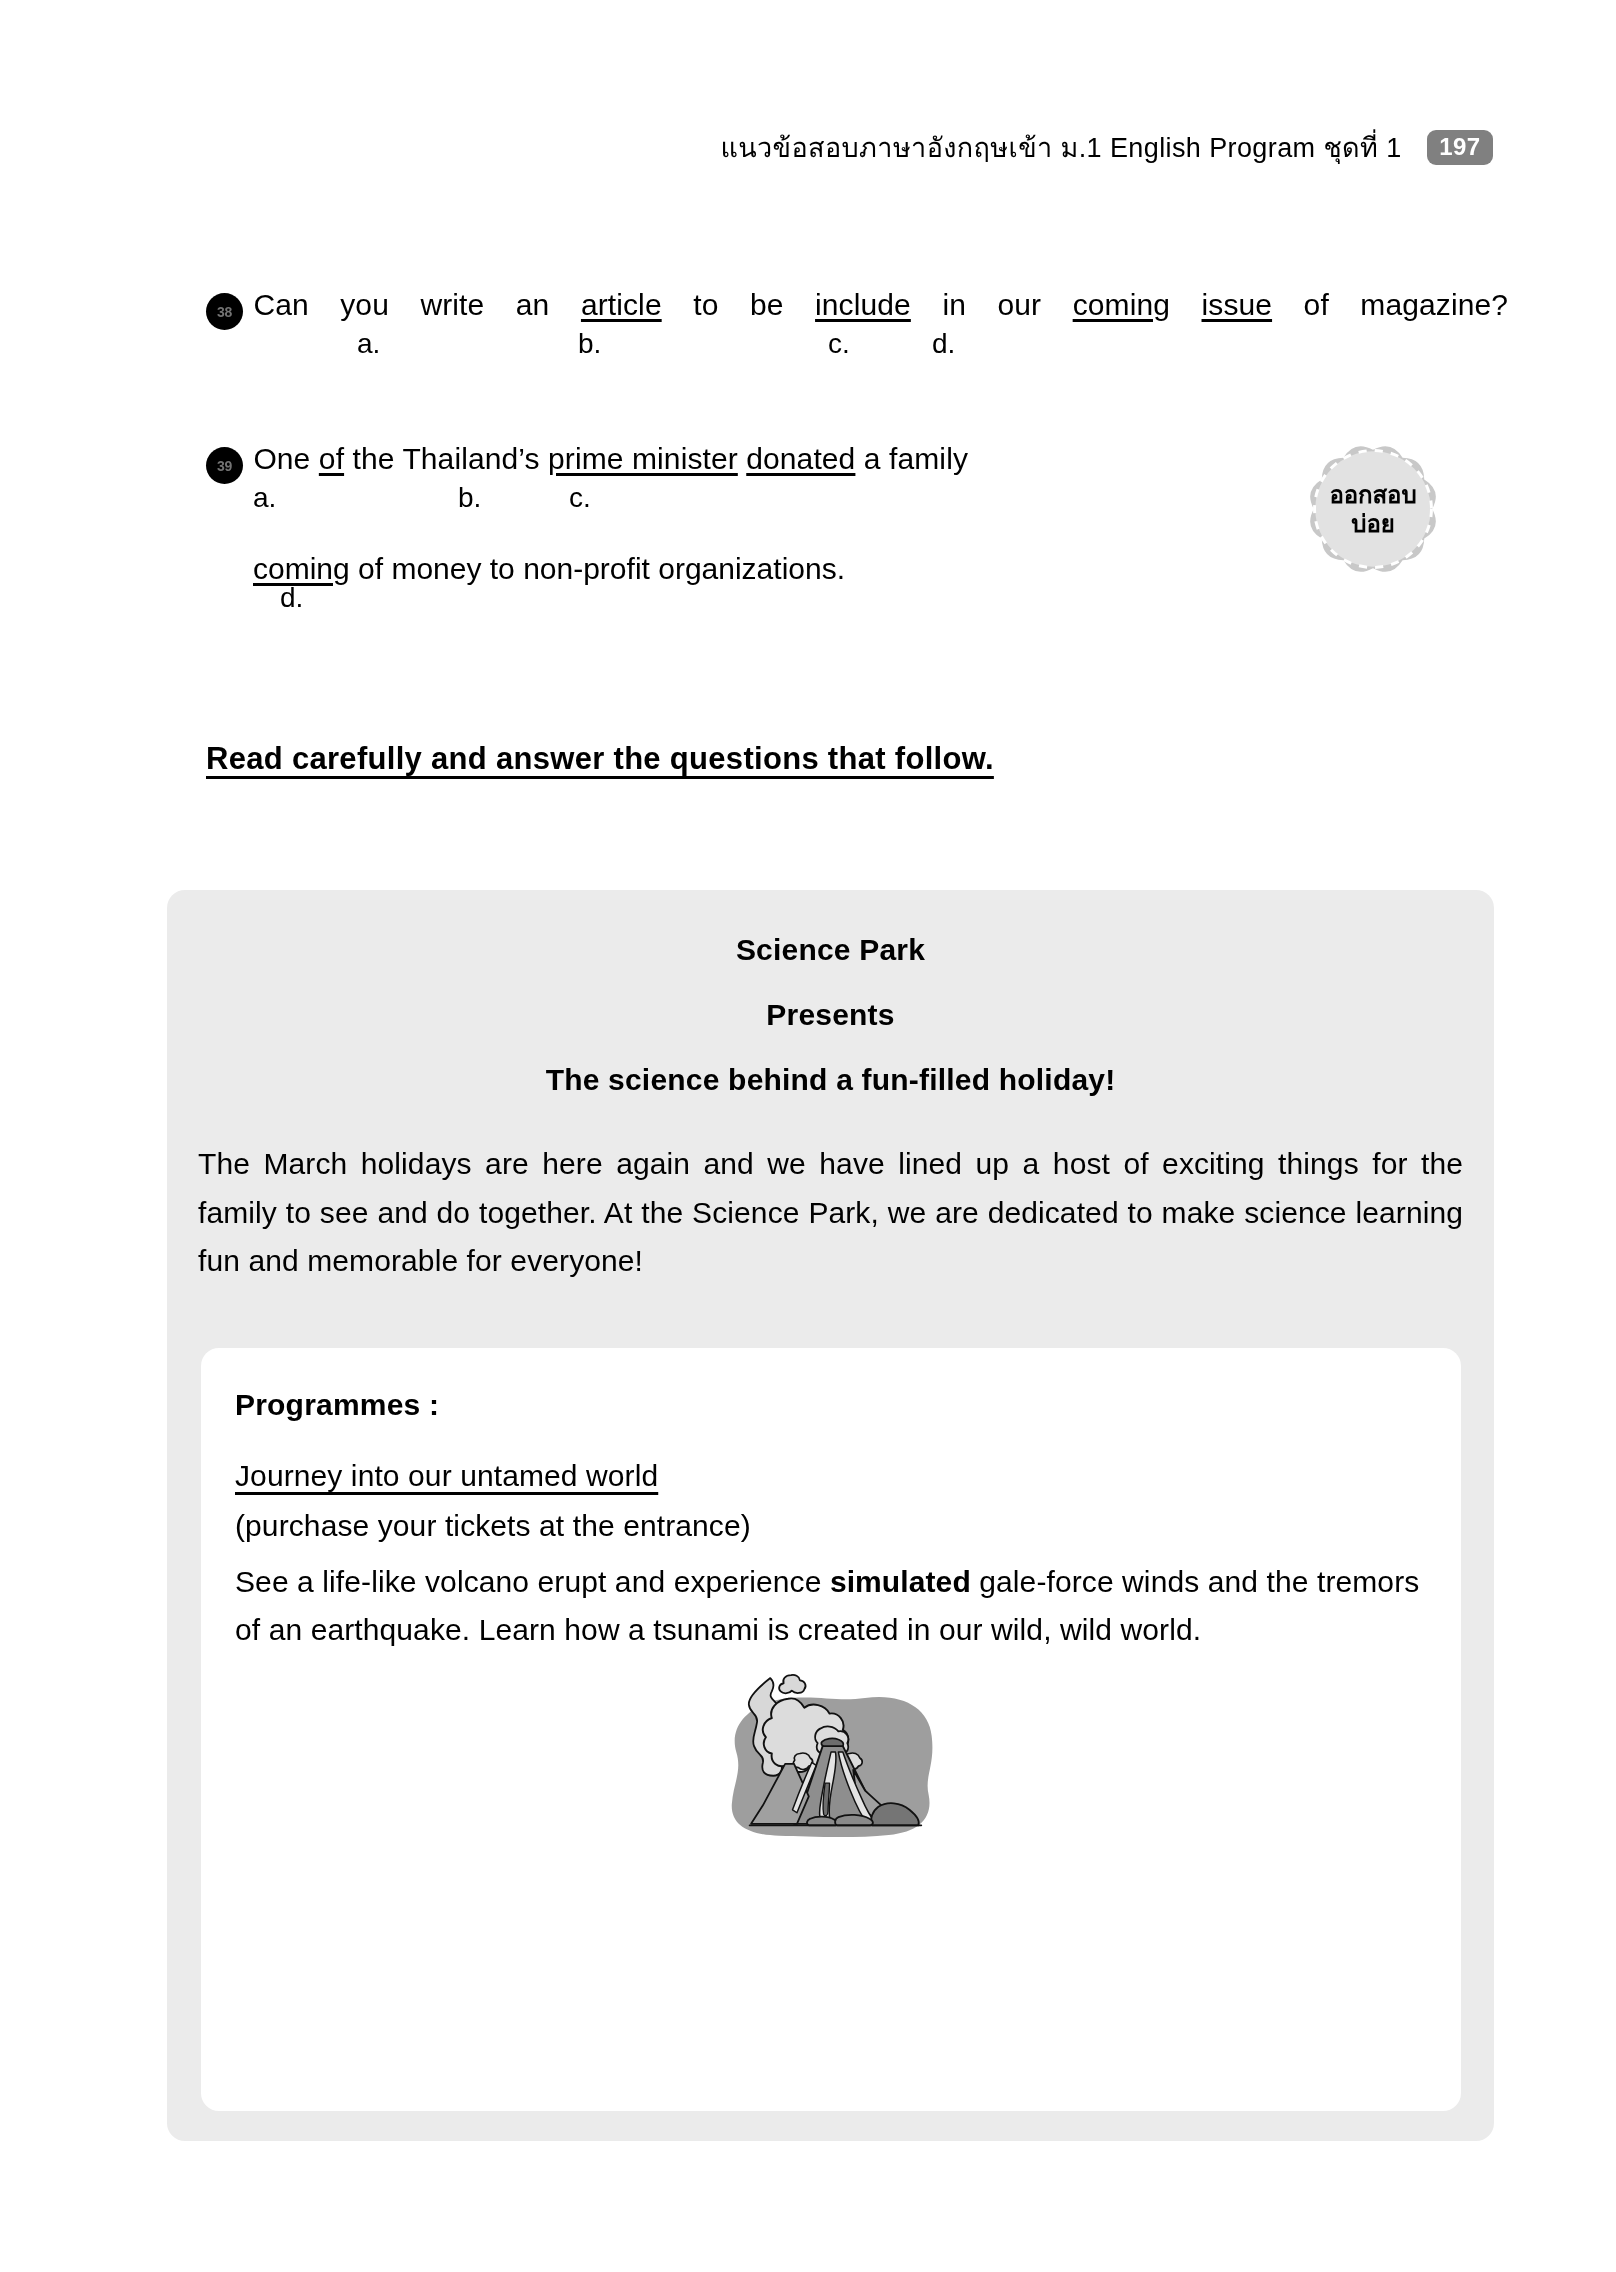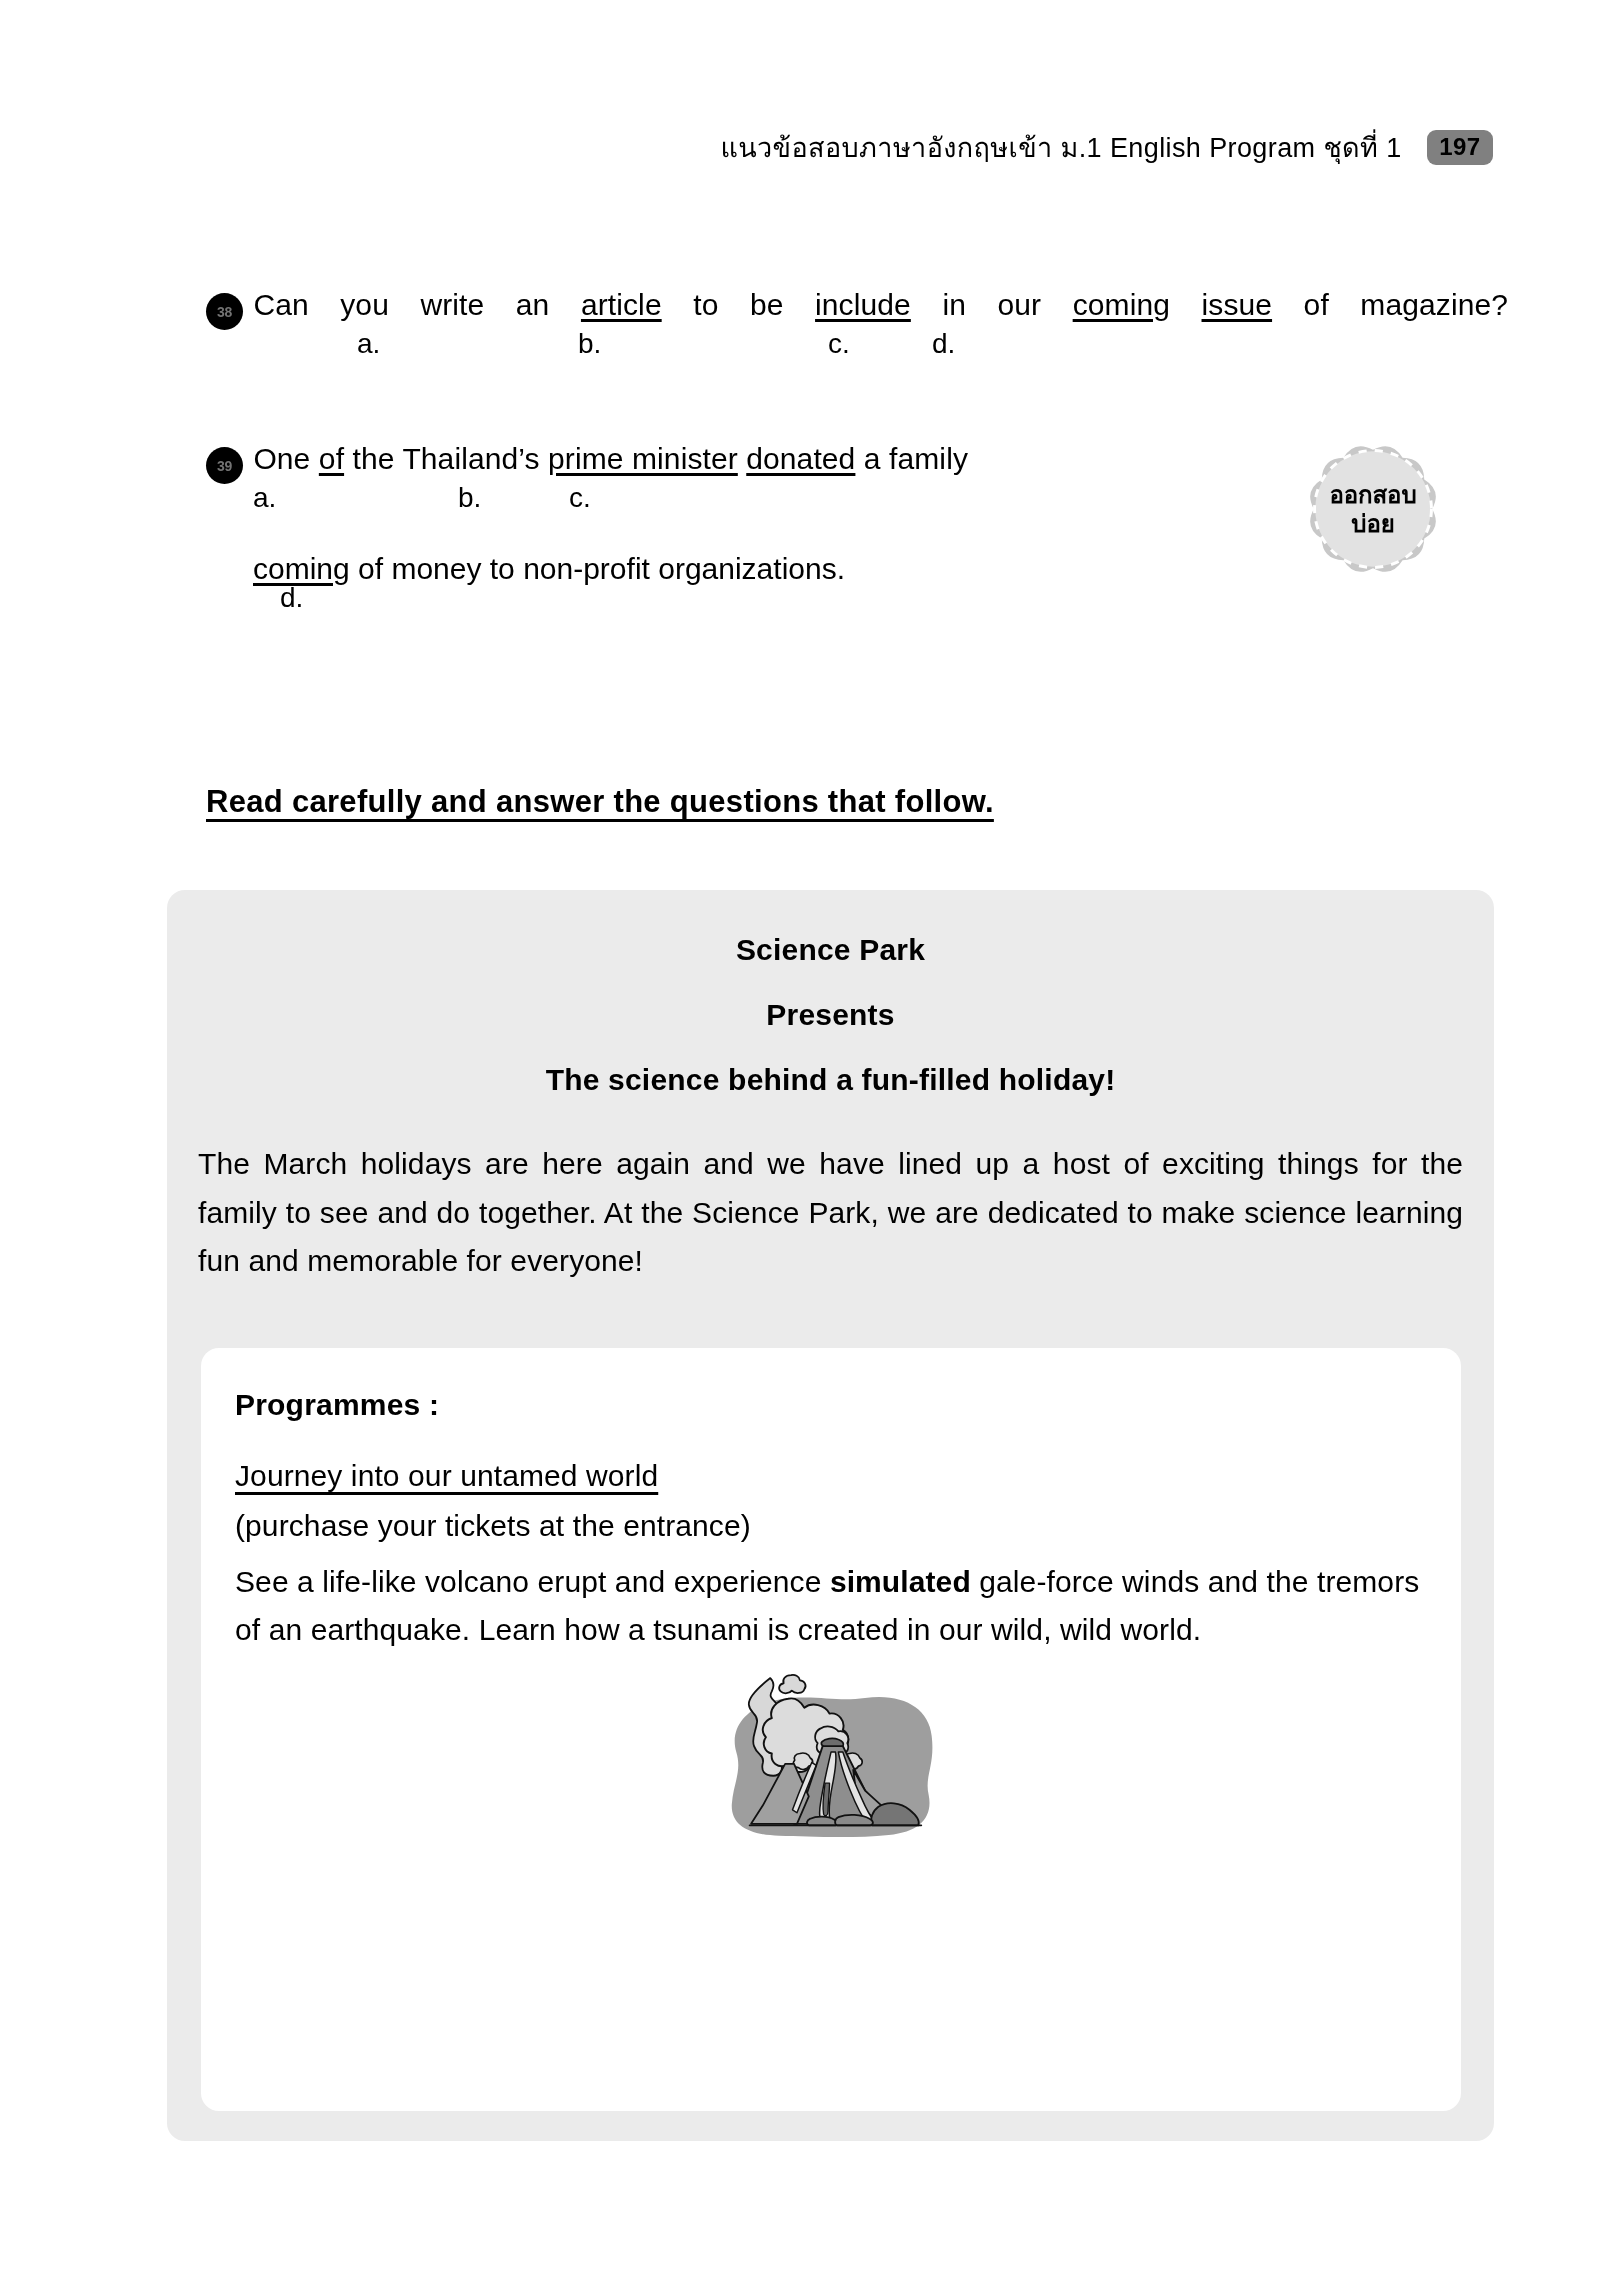--- a/index.html
+++ b/index.html
@@ -26,21 +26,21 @@
     gap: 25px;
   }
   .header-title {
     font-size: 27px;
     letter-spacing: 0.4px;
     white-space: nowrap;
     color: #000;
   }
   .page-badge {
     background: #808080;
-    color: #000000;
+    color: #ffffff;
     font-size: 24px;
     font-weight: bold;
     border-radius: 9px;
     padding: 4.4px 12.6px 6px 12.6px;
     line-height: 1;
     letter-spacing: 0.4px;
   }
 
   
   .question {
@@ -128,21 +128,21 @@
     font-weight: bold;
     color: #000000;
     line-height: 1.22;
     letter-spacing: -0.1px;
   }
 
   
   .instruction {
     position: absolute;
     left: 206px;
-    top: 784px;
+    top: 741px;
     font-size: 31px;
     font-weight: bold;
     text-decoration: underline;
     text-underline-offset: 6.7px;
     letter-spacing: 0.3px;
   }
 
   
   .gray-panel {
     position: absolute;

